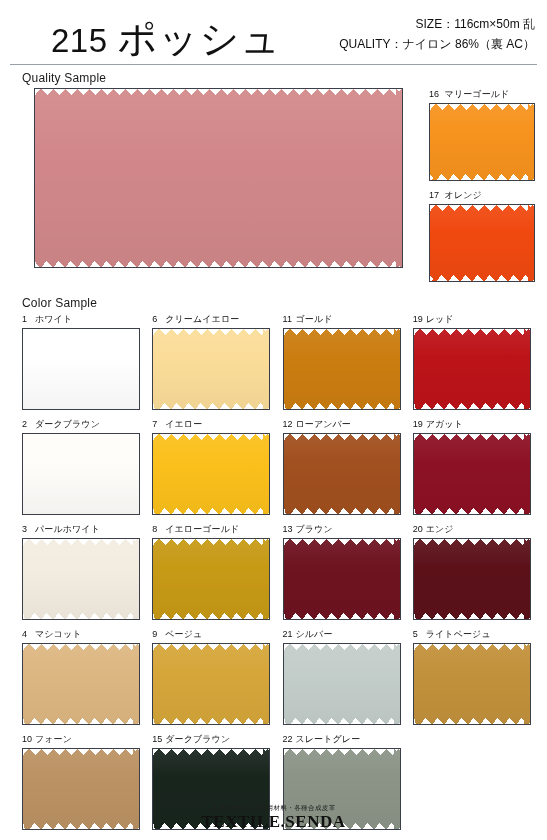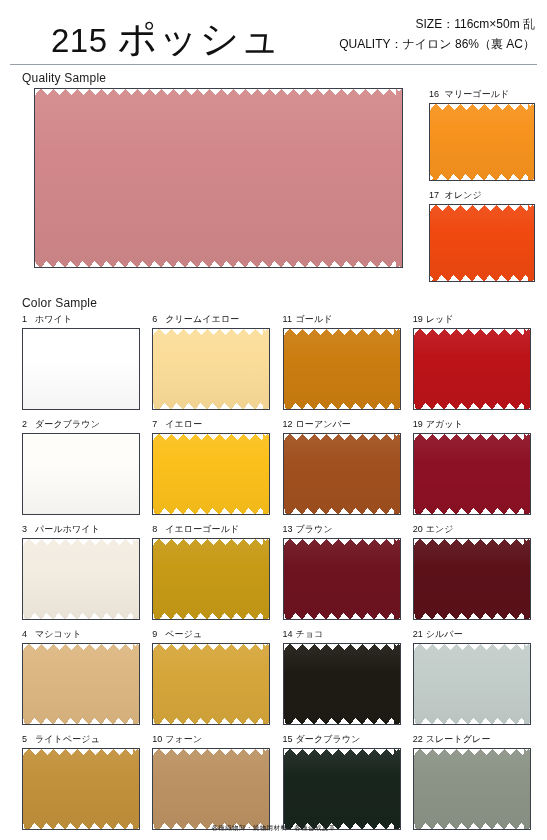--- a/index.html
+++ b/index.html
@@ -286,26 +286,20 @@
         <div class="sw-fill" style="background: rgb(221, 183, 130);"></div>
       </div>
     </div>
     <div class="cell">
       <div class="sw-label"><span class="num">9</span><span>ベージュ</span></div>
       <div class="sw-box">
         <div class="sw-fill" style="background: rgb(214, 166, 58);"></div>
       </div>
     </div>
     <div class="cell">
-      <div class="sw-label"><span class="num">14</span><span>チョコ</span></div>
-      <div class="sw-box">
-        <div class="sw-fill" style="background: rgb(30, 27, 20);"></div>
-      </div>
-    </div>
-    <div class="cell">
       <div class="sw-label"><span class="num">21</span><span>シルバー</span></div>
       <div class="sw-box">
         <div class="sw-fill" style="background: rgb(195, 205, 201);"></div>
       </div>
     </div>
     <div class="cell">
       <div class="sw-label"><span class="num">5</span><span>ライトベージュ</span></div>
       <div class="sw-box">
         <div class="sw-fill" style="background: rgb(194, 145, 59);"></div>
       </div>
@@ -325,13 +319,14 @@
     <div class="cell">
       <div class="sw-label"><span class="num">22</span><span>スレートグレー</span></div>
       <div class="sw-box">
         <div class="sw-fill" style="background: rgb(139, 148, 135);"></div>
       </div>
     </div>
   </div>
 
 <div class="footer">
   <div class="footer-tag">各種織物卸・袋物用材料・各種合成皮革</div>
+  <div class="footer-brand">TEXTILE.SENDA</div>
 </div>
 
 </body></html>

